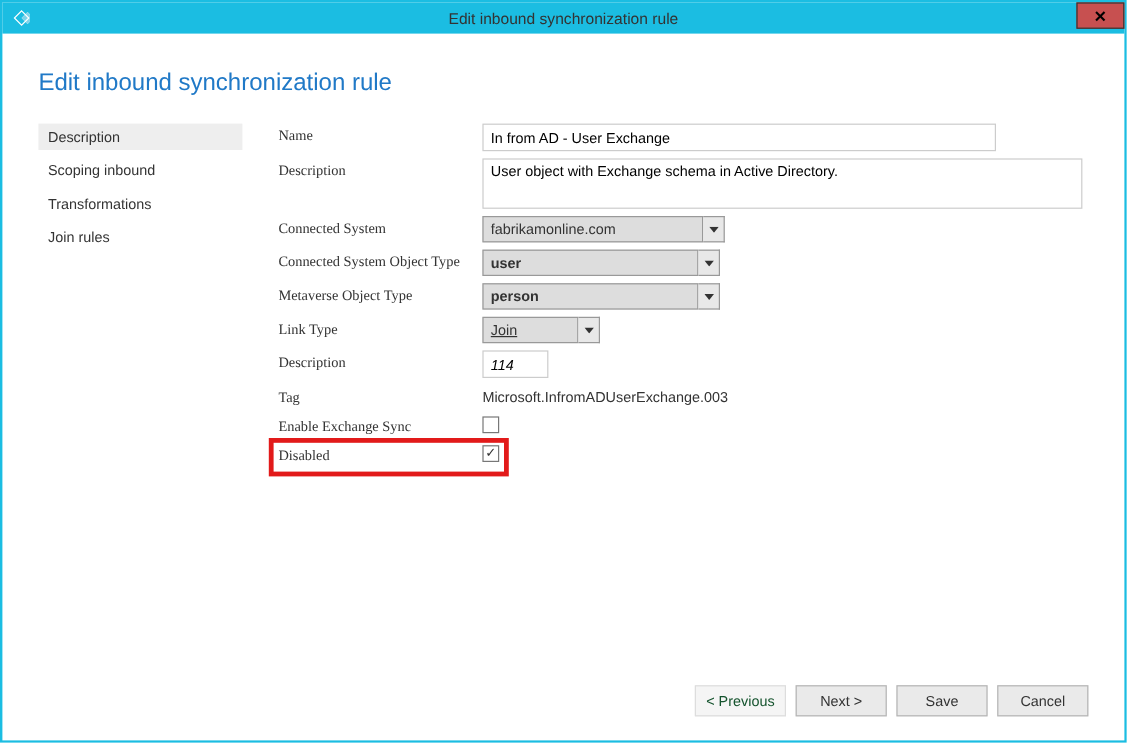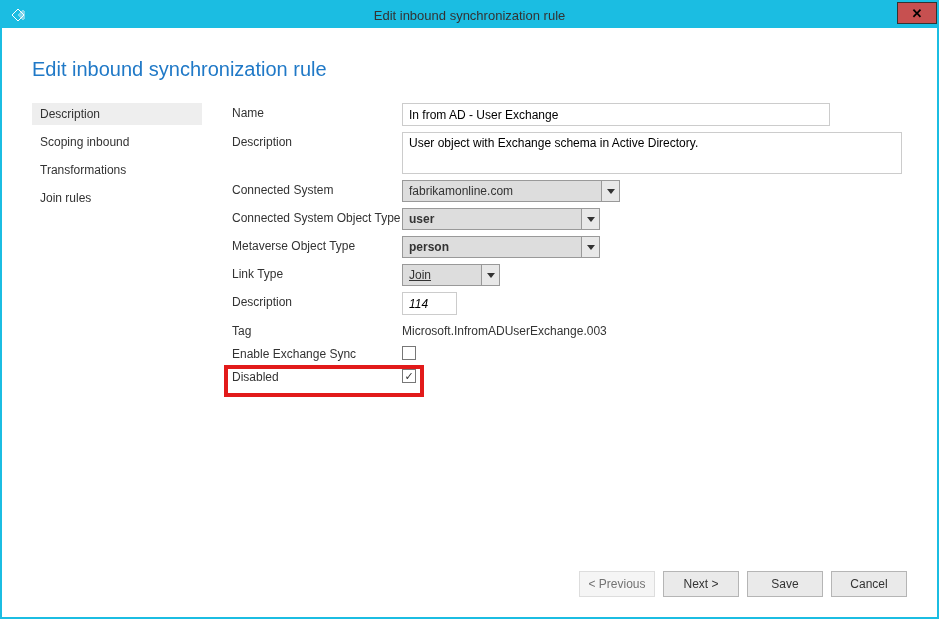--- a/index.html
+++ b/index.html
@@ -95,20 +95,21 @@
     display: flex;
     align-items: flex-start;
     margin-bottom: 6px;
   }
   .form-row.top-align { align-items: flex-start; }
   .form-label {
     width: 170px;
     flex-shrink: 0;
     font-size: 12px;
     padding-top: 3px;
+    font-family: Liberation Serif, serif;
   }
   .text-input {
     border: 1px solid #ccc;
     background: #fff;
     font-size: 12px;
     padding: 3px 6px;
     height: 23px;
   }
   .text-input.full { width: 428px; }
   .textarea {
@@ -136,21 +137,21 @@
   }
   .combo .combo-btn {
     width: 18px;
     border: 1px solid #999;
     border-left: none;
     background: #e8e8e8;
     display: flex;
     align-items: center;
     justify-content: center;
   }
-  .combo.wide .combo-text { width: 200px; }
+  .combo.wide .combo-text { width: 184px; }
   .combo.med .combo-text { width: 180px; font-weight: bold; }
   .combo.sm .combo-text { width: 80px; text-decoration: underline; }
   .num-input {
     border: 1px solid #ccc;
     background: #fff;
     font-size: 12px;
     padding: 3px 6px;
     width: 55px;
     height: 23px;
     font-style: italic;
@@ -187,21 +188,21 @@
     height: 26px;
     border: 1px solid #b5b5b5;
     background: #eaeaea;
     font-size: 12px;
     display: flex;
     align-items: center;
     justify-content: center;
     cursor: default;
   }
   .btn.disabled {
-    color: #737373;
+    color: #14532d;
     border-color: #ddd;
     background: #f5f5f5;
   }
 </style>
 </head>
 <body>
 
 <div class="window">
   <div class="titlebar">
     <div class="app-icon">

